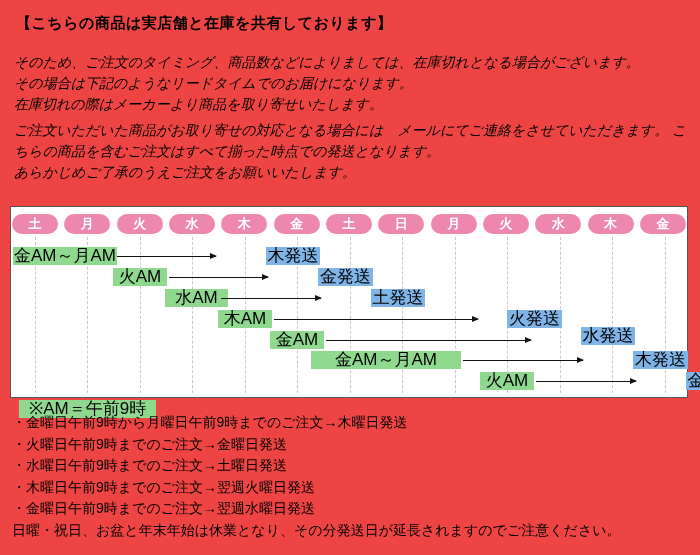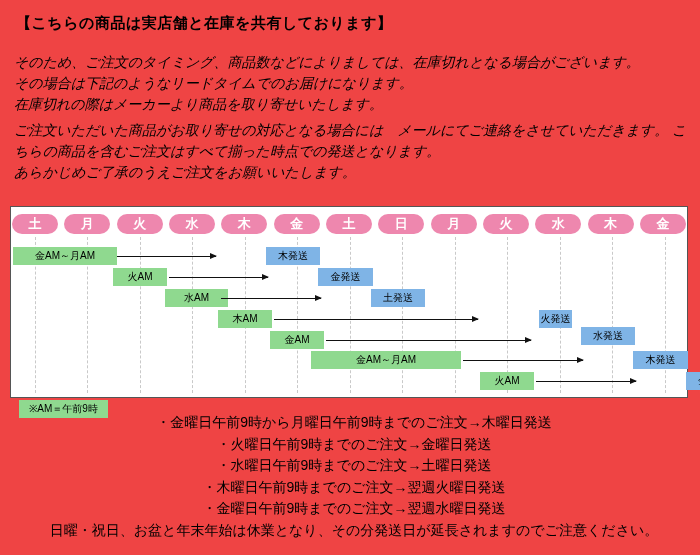--- a/index.html
+++ b/index.html
@@ -24,36 +24,36 @@
   .days { position:absolute; top:7px; left:1px; right:1px; display:flex; justify-content:space-between; }
   .day-pill {
     width:46px; height:20px; border-radius:10px;
     background:var(--pink,#ee87ae); color:#fff;
     font-size:13px; font-weight:bold; text-align:center; line-height:20px;
   }
   .guide { position:absolute; top:30px; bottom:4px; width:0; border-left:1px dashed #c9c9c9; }
 
   .obox,.sbox,.nbox {
     position:absolute; height:18px; line-height:18px;
-    text-align:center; font-size:10px; white-space:nowrap;
+    text-align:center; font-size:17px; white-space:nowrap;
   }
   .obox { background:var(--green,#8fd98f); }
   .sbox { background:var(--blue,#7fb4e6);margin-left:48px; }
   .nbox { background:var(--green,#8fd98f); padding:0 10px;margin-top:28px; }
 
   .arrow { position:absolute; height:0; border-top:1px solid #111; }
   .arrow::after {
     content:""; position:absolute; right:-1px; top:-4px;
     width:0; height:0;
     border-left:7px solid #111;
     border-top:3.5px solid transparent;
     border-bottom:3.5px solid transparent;
   }
 
-  .bullets { position:absolute; top:412px; left:12px; width:684px; font-size:14px; line-height:21.5px;text-align:center; }
+  .bullets { position:absolute; top:412px; left:12px; width:684px; font-size:14px; line-height:21.5px; }
 </style>
 </head>
 <body>
 
 <div class="page">
 
   <div class="title">【こちらの商品は実店舗と在庫を共有しております】</div>
 
   <div class="para p1">
     <div>そのため、ご注文のタイミング、商品数などによりましては、在庫切れとなる場合がございます。</div>
@@ -105,21 +105,21 @@
     <div class="obox" style="left:102px;top:61px;width:54px">火AM</div>
     <div class="arrow" style="left:158px;top:70px;width:99px"></div>
     <div class="sbox" style="left:259px;top:61px;width:55px">金発送</div>
 
     <div class="obox" style="left:154px;top:82px;width:63px">水AM</div>
     <div class="arrow" style="left:210px;top:91px;width:100px"></div>
     <div class="sbox" style="left:312px;top:82px;width:54px">土発送</div>
 
     <div class="obox" style="left:207px;top:103px;width:54px">木AM</div>
     <div class="arrow" style="left:263px;top:112px;width:204px"></div>
-    <div class="sbox" style="left:480px;top:103px;width:33px">火発送</div>
+    <div class="sbox" style="left:448px;top:103px;width:55px">火発送</div>
 
     <div class="obox" style="left:259px;top:124px;width:54px">金AM</div>
     <div class="arrow" style="left:315px;top:133px;width:205px"></div>
     <div class="sbox" style="left:522px;top:120px;width:54px">水発送</div>
 
     <div class="obox" style="left:300px;top:144px;width:150px">金AM～月AM</div>
     <div class="arrow" style="left:452px;top:153px;width:120px"></div>
     <div class="sbox" style="left:574px;top:144px;width:55px">木発送</div>
 
     <div class="obox" style="left:469px;top:165px;width:54px">火AM</div>

